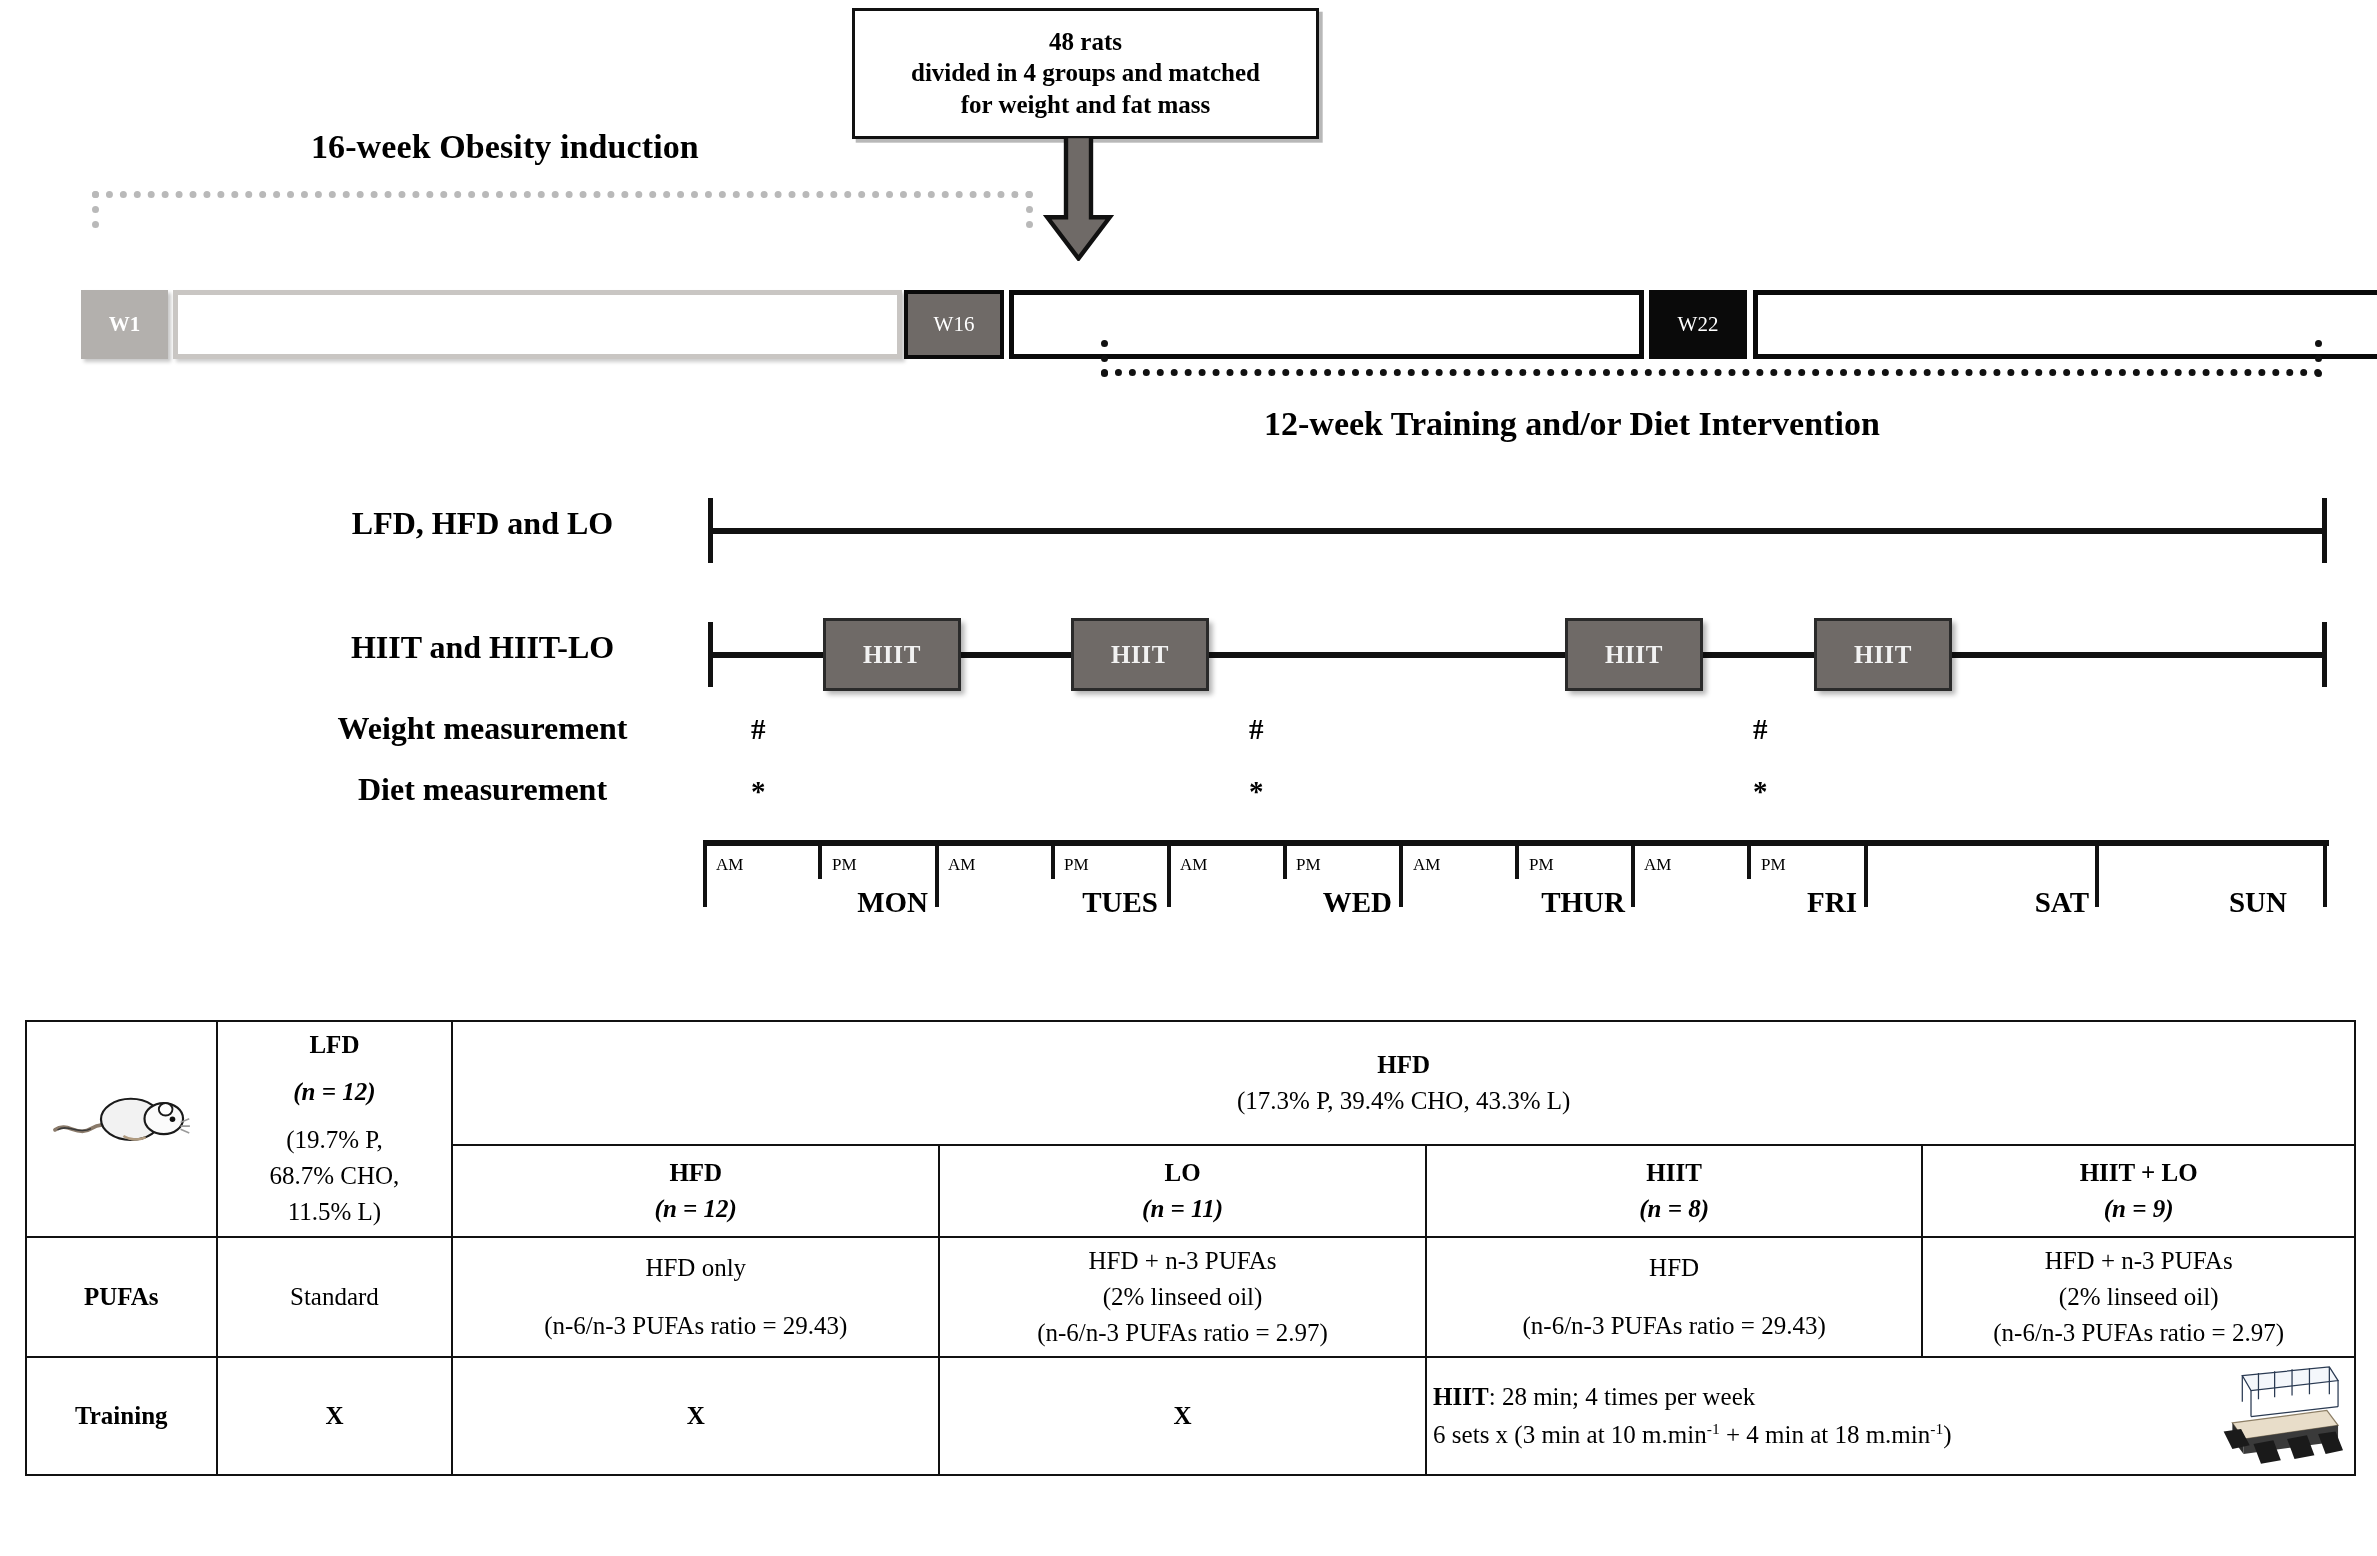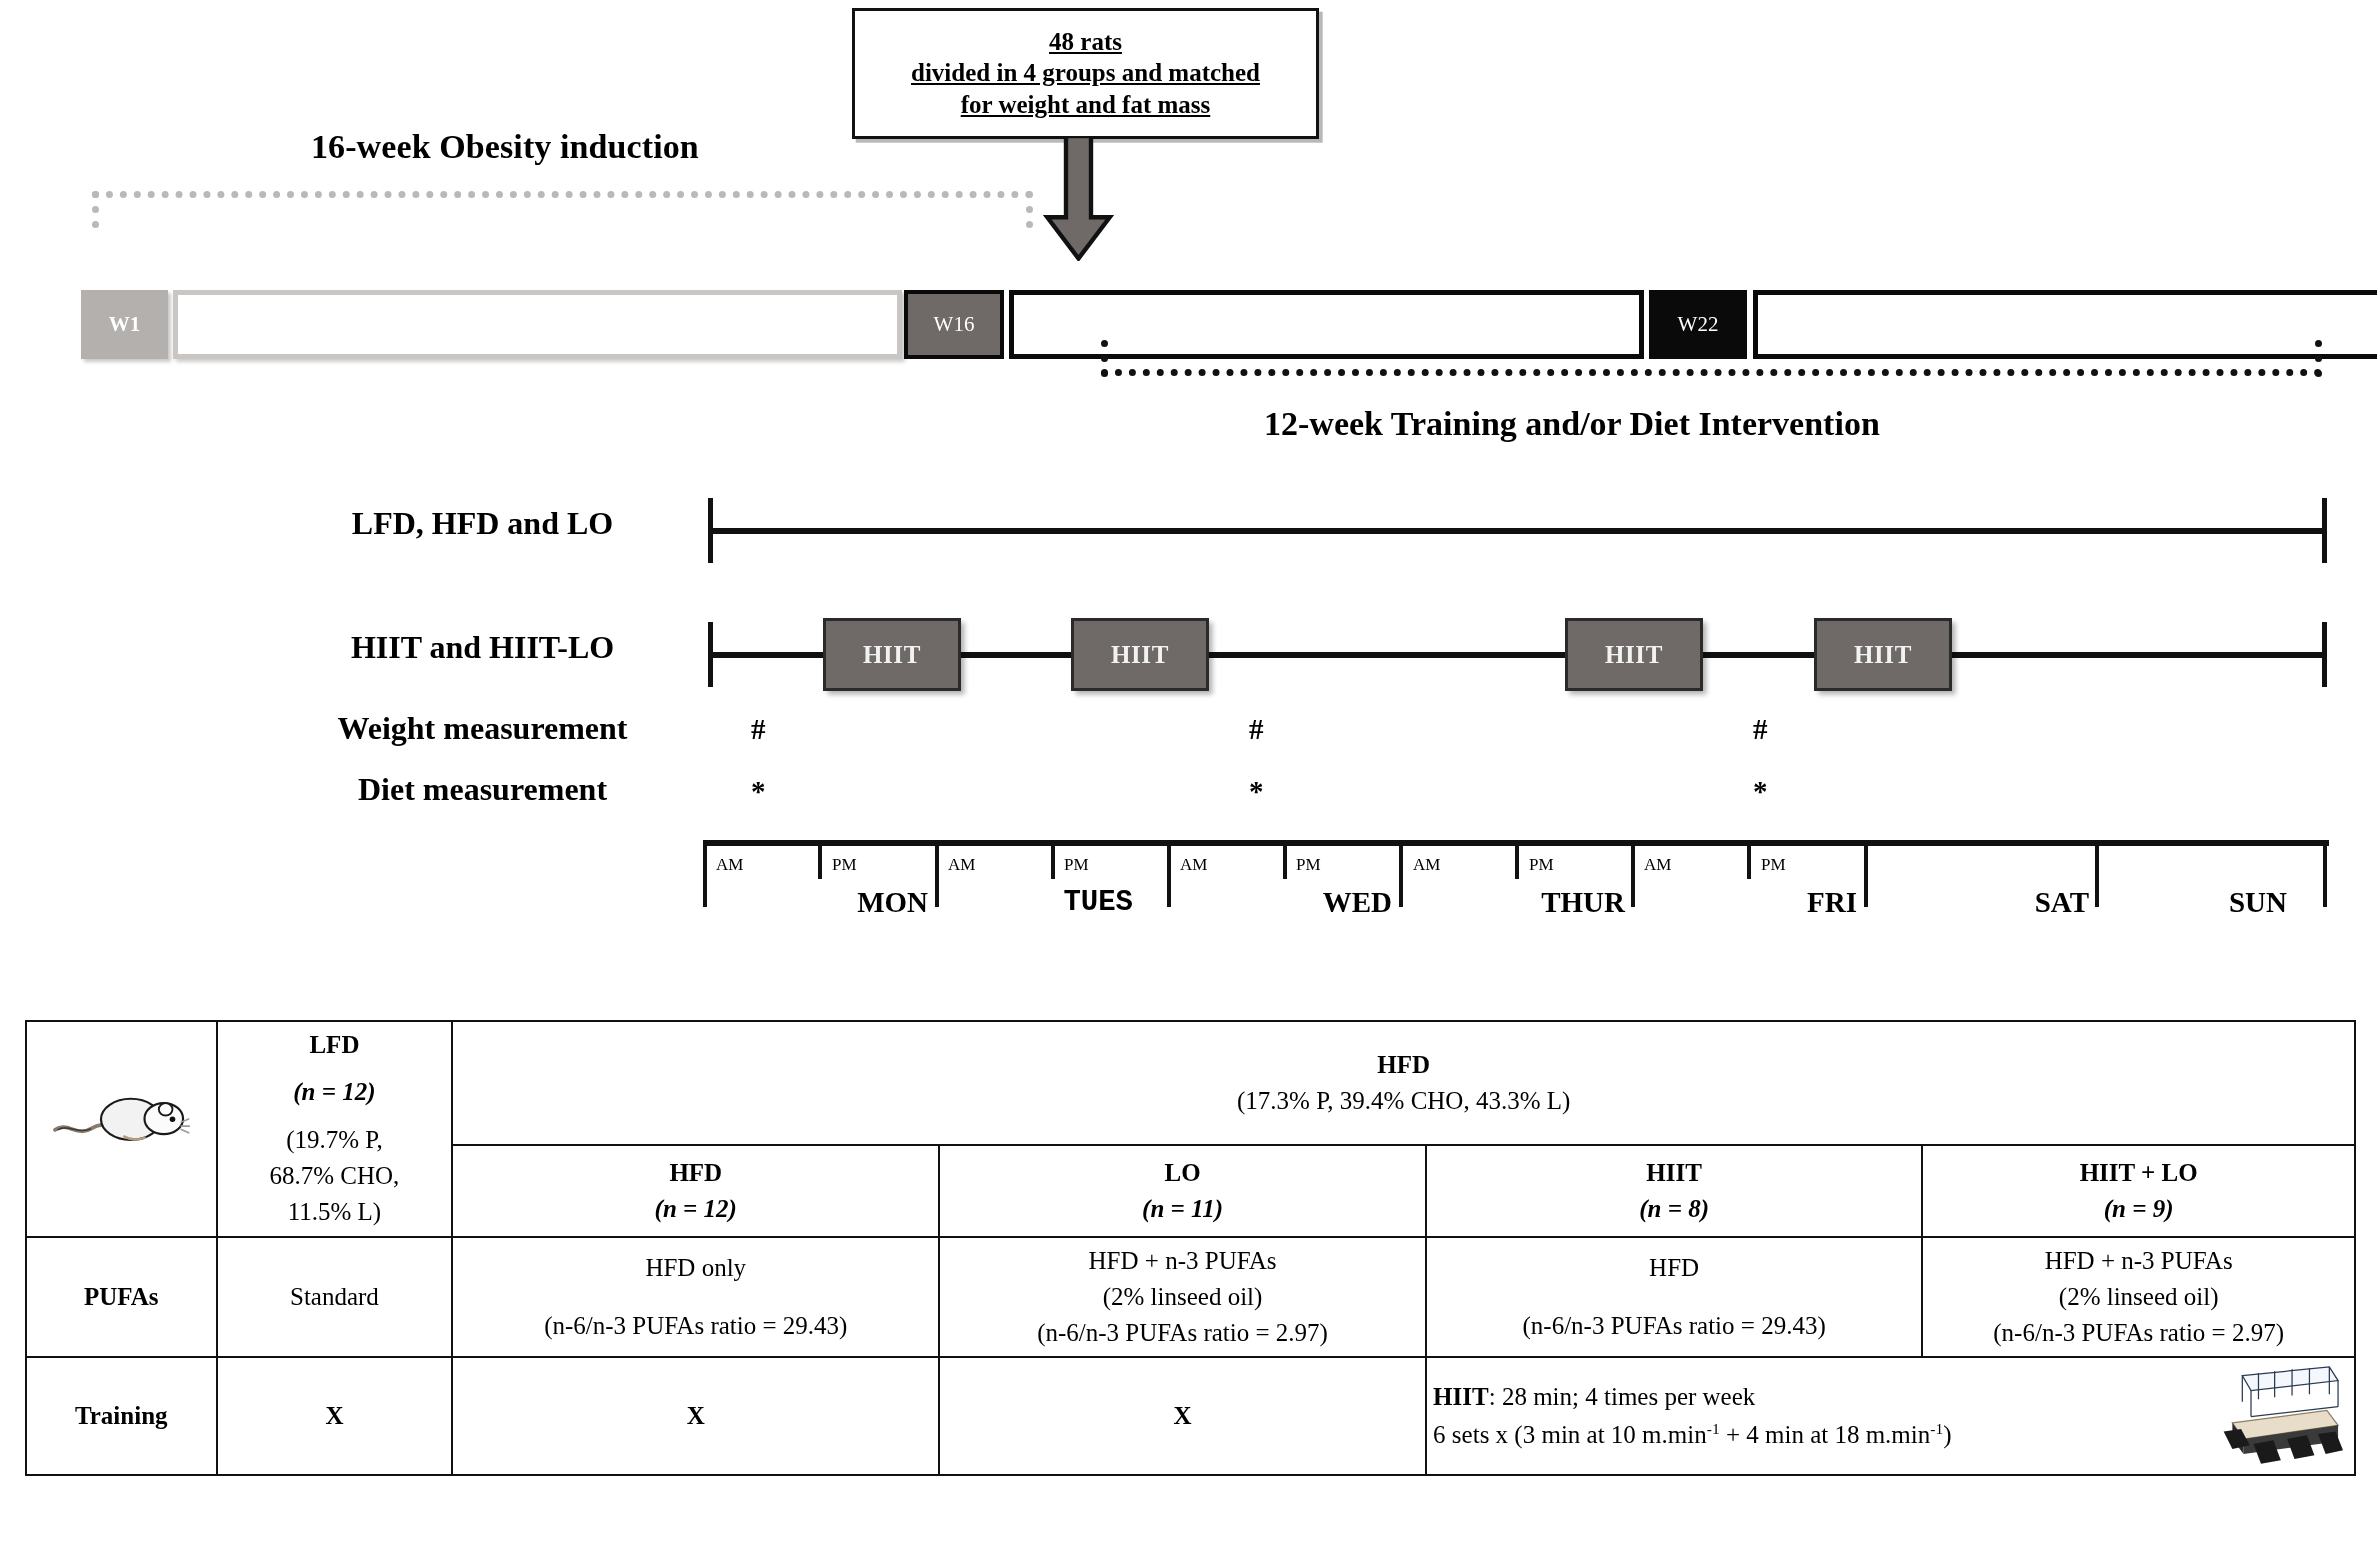--- a/index.html
+++ b/index.html
@@ -9,21 +9,21 @@
   
   .abs{position:absolute;}
 
   
   #callout{
     left:852px; top:7.5px; width:461px; height:125px;
     border:3.7px solid #111; background:#fff;
     display:flex;flex-direction:column;align-items:center;justify-content:center;
     box-shadow:3.7px 3.7px 0 rgba(0,0,0,.28);
   }
-  #callout .ln{font-weight:bold;font-size:25px;line-height:1.25;text-align:left;text-decoration:underline;}
+  #callout .ln{font-weight:bold;font-size:25px;line-height:1.25;text-align:left;}
 
   
   #arrow{left:1041px;top:136px;width:75px;height:125px;}
 
   
   #obesity-title{left:311px;top:128px;font-weight:bold;font-size:34px;letter-spacing:0.1px;}
   #intervention-title{left:1264px;top:405px;font-weight:bold;font-size:34px;}
 
   
   .dotbr{position:absolute;}
@@ -184,21 +184,21 @@
   <div class="ampm-label" style="left:948px;top:855px;width:93px;">AM</div>
   <div class="ampm-label" style="left:1064px;top:855px;width:93px;">PM</div>
   <div class="ampm-label" style="left:1180px;top:855px;width:93px;">AM</div>
   <div class="ampm-label" style="left:1296px;top:855px;width:93px;">PM</div>
   <div class="ampm-label" style="left:1413px;top:855px;width:93px;">AM</div>
   <div class="ampm-label" style="left:1529px;top:855px;width:93px;">PM</div>
   <div class="ampm-label" style="left:1644px;top:855px;width:93px;">AM</div>
   <div class="ampm-label" style="left:1761px;top:855px;width:93px;">PM</div>
 
   <div class="day-label" style="left:772px;top:886px;width:156px;">MON</div>
-  <div class="day-label" style="left:977px;top:886px;width:156px;font-family:Liberation Mono, monospace;">TUES</div>
+  <div class="day-label" style="left:1002px;top:886px;width:156px;">TUES</div>
   <div class="day-label" style="left:1236px;top:886px;width:156px;">WED</div>
   <div class="day-label" style="left:1469px;top:886px;width:156px;">THUR</div>
   <div class="day-label" style="left:1701px;top:886px;width:156px;">FRI</div>
   <div class="day-label" style="left:1933px;top:886px;width:156px;">SAT</div>
   <div class="day-label" style="left:2131px;top:886px;width:156px;">SUN</div>
 
   <table id="tbl">
     <tbody>
         <tr>
 

